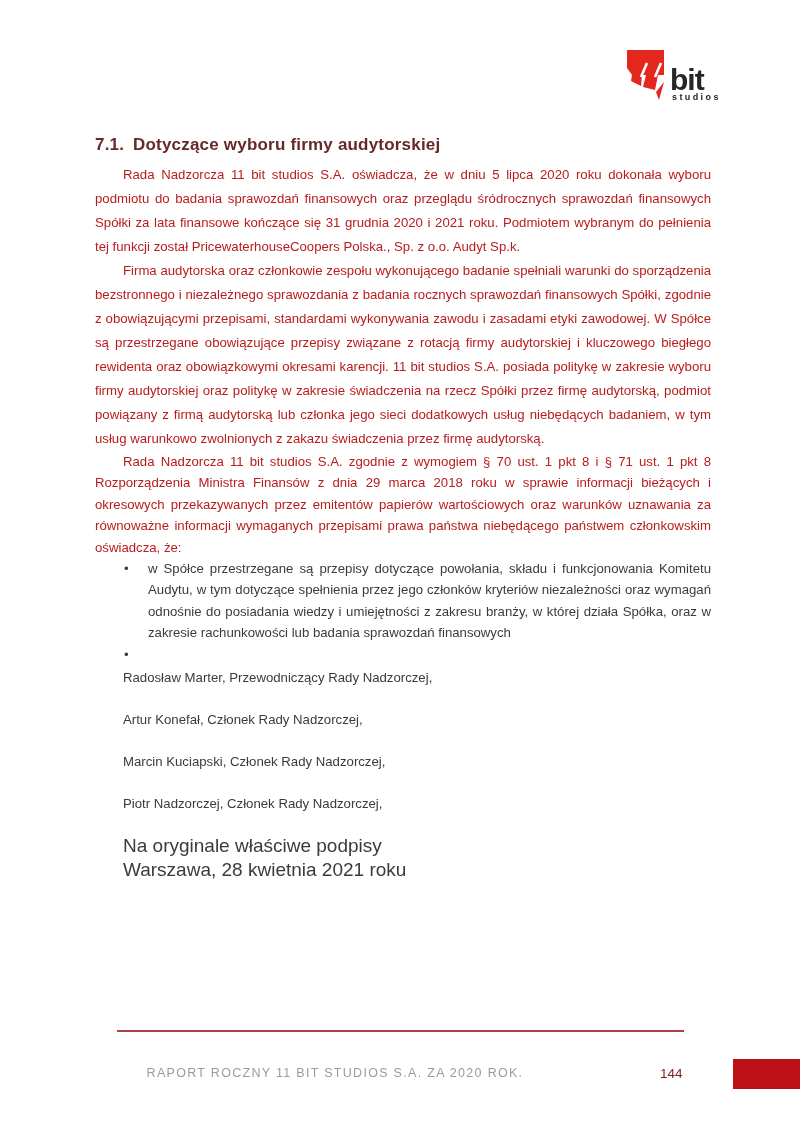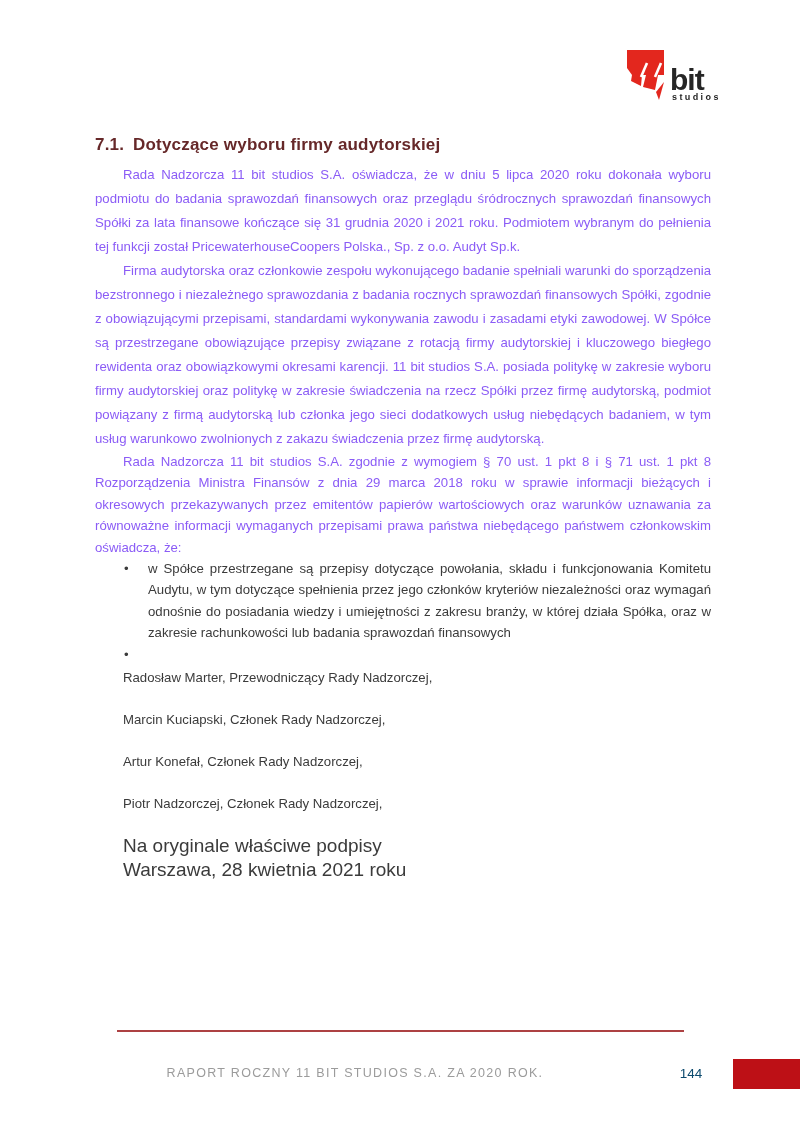--- a/index.html
+++ b/index.html
@@ -30,21 +30,21 @@
   }
   h2.section-heading .sec-num { display: inline-block; width: 38px; }
   h2.heading-2 { margin-top: 16px; }
 
   p.body-para {
     margin: 0;
     font-size: 13.2px;
     line-height: 24px;
     text-align: justify;
     text-indent: 28px;
-    color: #8b5cf6;
+    color: #b91c1c;
   }
   p.body-para.tight { line-height: 21.4px; }
 
   ul.bullets { margin: 0; padding: 0; list-style: none; }
   ul.bullets li {
     position: relative;
     padding-left: 53px;
     font-size: 13.2px;
     line-height: 21.4px;
     text-align: justify;
@@ -74,29 +74,28 @@
     background: #ad4143;
   }
   .footer-title {
     position: absolute;
     left: 0; top: 1066px;
     width: 670px;
     text-align: center;
     font-size: 12.5px;
     letter-spacing: 1.3px;
     color: #9b9b9b;
-    margin-left: 20px;
   }
   .page-number {
     position: absolute;
     left: 660px; top: 1066px;
     width: 62px;
-    text-align: center;
+    text-align: left;
     font-size: 13.5px;
-    color: #0c4a6e;
+    color: #7f1d1d;
   }
   .footer-accent-block {
     position: absolute;
     left: 733px; top: 1059px;
     width: 67px; height: 30px;
     background: #bd1016;
   }
 </style>
 </head>
 <body>
@@ -137,22 +136,22 @@
         <span class="dot">•</span>
         <span>w Spółce przestrzegane są przepisy dotyczące powołania, składu i funkcjonowania Komitetu Audytu, w tym dotyczące spełnienia przez jego członków kryteriów niezależności oraz wymagań odnośnie do posiadania wiedzy i umiejętności z zakresu branży, w której działa Spółka, oraz w zakresie rachunkowości lub badania sprawozdań finansowych</span>
       </li>
       <li>
         <span class="dot">•</span>
       </li>
     </ul>
 
     <div class="signatories">
       <p class="signatory">Radosław Marter, Przewodniczący Rady Nadzorczej,</p>
+      <p class="signatory">Artur Konefał, Członek Rady Nadzorczej,</p>
       <p class="signatory">Marcin Kuciapski, Członek Rady Nadzorczej,</p>
-      <p class="signatory">Artur Konefał, Członek Rady Nadzorczej,</p>
       <p class="signatory">Piotr Nadzorczej, Członek Rady Nadzorczej,</p>
     </div>
 
     <div class="closing">
       <p>Na oryginale właściwe podpisy</p>
       <p>Warszawa, 28 kwietnia 2021 roku</p>
     </div>
 
   </div>
 

